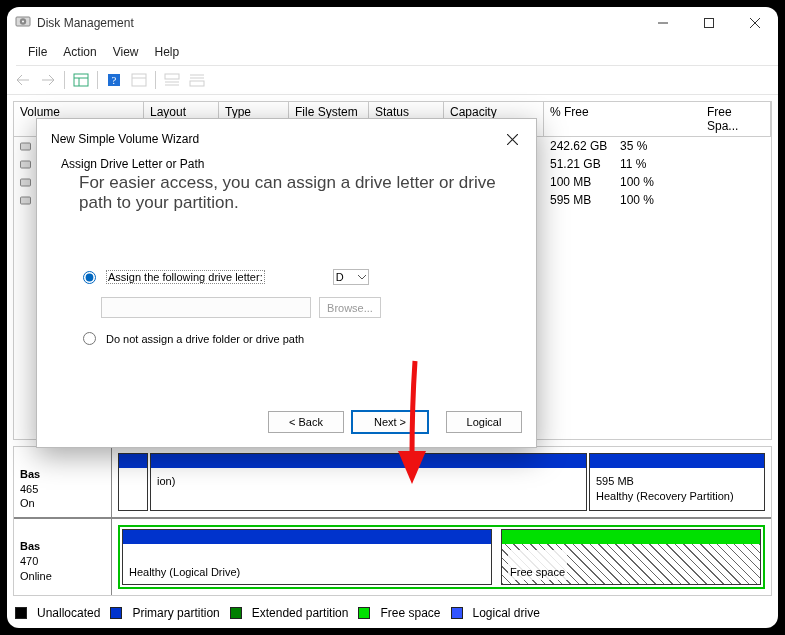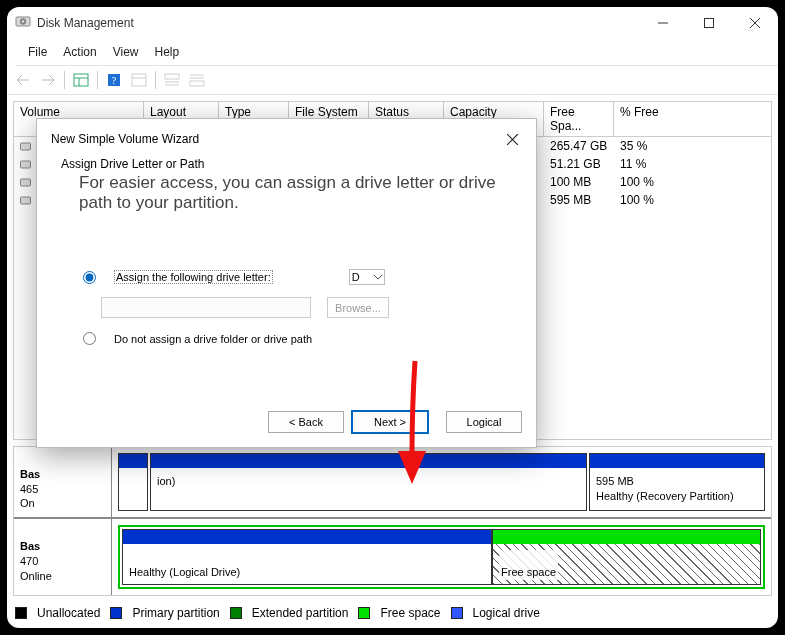--- a/index.html
+++ b/index.html
@@ -57,25 +57,25 @@
   
   
   .dialog { position:absolute; left:36px; top:118px; width:501px; background:#fff; box-shadow: 0 8px 28px rgba(0,0,0,.35); border:1px solid #bbb; z-index:50;}
   .dlg-titlebar { display:flex; align-items:center; padding:8px 10px 4px 14px; font-size:12px;}
   .dlg-titlebar .dtitle { flex:1; }
   .dlg-close { width:28px; height:24px; display:flex; align-items:center; justify-content:center;}
   .dlg-head { padding: 2px 24px 10px 24px;}
   .dlg-head .h1 { font-weight:normal; font-size:12px; margin-bottom:2px;}
   .dlg-head .h2 { font-size:17px; color:#444; padding-left:18px;}
   .dlg-body { padding: 46px 40px 20px 46px; min-height:180px;}
-  .opt { display:flex; align-items:center; gap:18px; margin-bottom:12px; font-size:11px;}
+  .opt { display:flex; align-items:center; gap:10px; margin-bottom:12px; font-size:11px;}
   .opt input[type=radio]{ accent-color:#0067c0; width:13px; height:13px;}
   .dotline { border:1px dotted #888; padding:0 1px;}
   .dlsel { margin-left: 58px; border:1px solid #bbb; padding:1px 2px; font-size:11px; display:inline-flex; align-items:center; gap:14px;}
-  .pathrow { display:flex; align-items:center; gap:16px; margin-left:18px; margin-bottom:14px;}
+  .pathrow { display:flex; align-items:center; gap:8px; margin-left:18px; margin-bottom:14px;}
   .pathfield { width:210px; height:21px; border:1px solid #ccc; background:#fcfcfc;}
   .browsebtn { width:62px; height:21px; border:1px solid #ccc; color:#999; font-size:11px; background:#fff;}
   .dlg-buttons { display:flex; justify-content:flex-end; gap:8px; padding: 8px 14px 14px;}
   .btn { width:76px; height:22px; border:1px solid #aaa; background:#fdfdfd; font-size:11px;}
   .btn.primary { border:1px solid #0067c0; outline:1px solid #0067c0;}
   
   
   .arrow { position:absolute; left:390px; top:356px; z-index:60; pointer-events:none;}
   
 </style>
@@ -167,32 +167,32 @@
   <div class="main">
 
     <div class="voltable">
       <div class="thead">
         <div class="th" style="width:130px">Volume</div>
         <div class="th" style="width:75px">Layout</div>
         <div class="th" style="width:70px">Type</div>
         <div class="th" style="width:80px">File System</div>
         <div class="th" style="width:75px">Status</div>
         <div class="th" style="width:100px">Capacity</div>
+        <div class="th" style="flex:1;border-right:none">% Free</div>
         <div class="th" style="width:70px">Free Spa...</div>
-        <div class="th" style="flex:1;border-right:none">% Free</div>
       </div>
       <div class="tbody">
         <div class="trow">
           <div class="td" style="width:130px">
               <svg class="diskicon" viewBox="0 0 11 11">
                 <rect x="0.5" y="2" width="10" height="7" rx="1" fill="#ddd" stroke="#888"></rect>
               </svg>
             </div>
           <div class="td" style="width:400px"></div>
-          <div class="td" style="width:70px">265.47 GB</div>
+          <div class="td" style="width:70px">242.62 GB</div>
           <div class="td">35 %</div>
         </div>
         <div class="trow">
           <div class="td" style="width:130px">
               <svg class="diskicon" viewBox="0 0 11 11">
                 <rect x="0.5" y="2" width="10" height="7" rx="1" fill="#ddd" stroke="#888"></rect>
               </svg>
             </div>
           <div class="td" style="width:400px"></div>
           <div class="td" style="width:70px">51.21 GB</div>
@@ -244,21 +244,21 @@
         </div>
       </div>
       <div class="diskrow">
         <div class="diskhdr">
           <div style="height:14px"></div>
           <b>Bas</b><br>
           <span>470</span><br>
           <span>Online</span>
         </div>
         <div class="diskbody">
-          <div class="part greenborder" style="flex:1; padding:2px; display:flex; gap:0;">
+          <div class="part greenborder" style="flex:1; padding:2px; display:flex; gap:9px;">
             <div class="part blue" style="flex:0 0 370px;border:1px solid #333">
                 <div class="bar"></div>
                <div class="ptext"><br><span>Healthy (Logical Drive)</span></div>
             </div>
             <div class="part green hatch" style="flex:1;border:1px solid #333"><div class="bar"></div>
                <div class="ptext" style="background:rgba(255,255,255,.85); display:inline-block; padding:0 2px;"><br><span>Free space</span></div>
             </div>
           </div>
         </div>
       </div>

